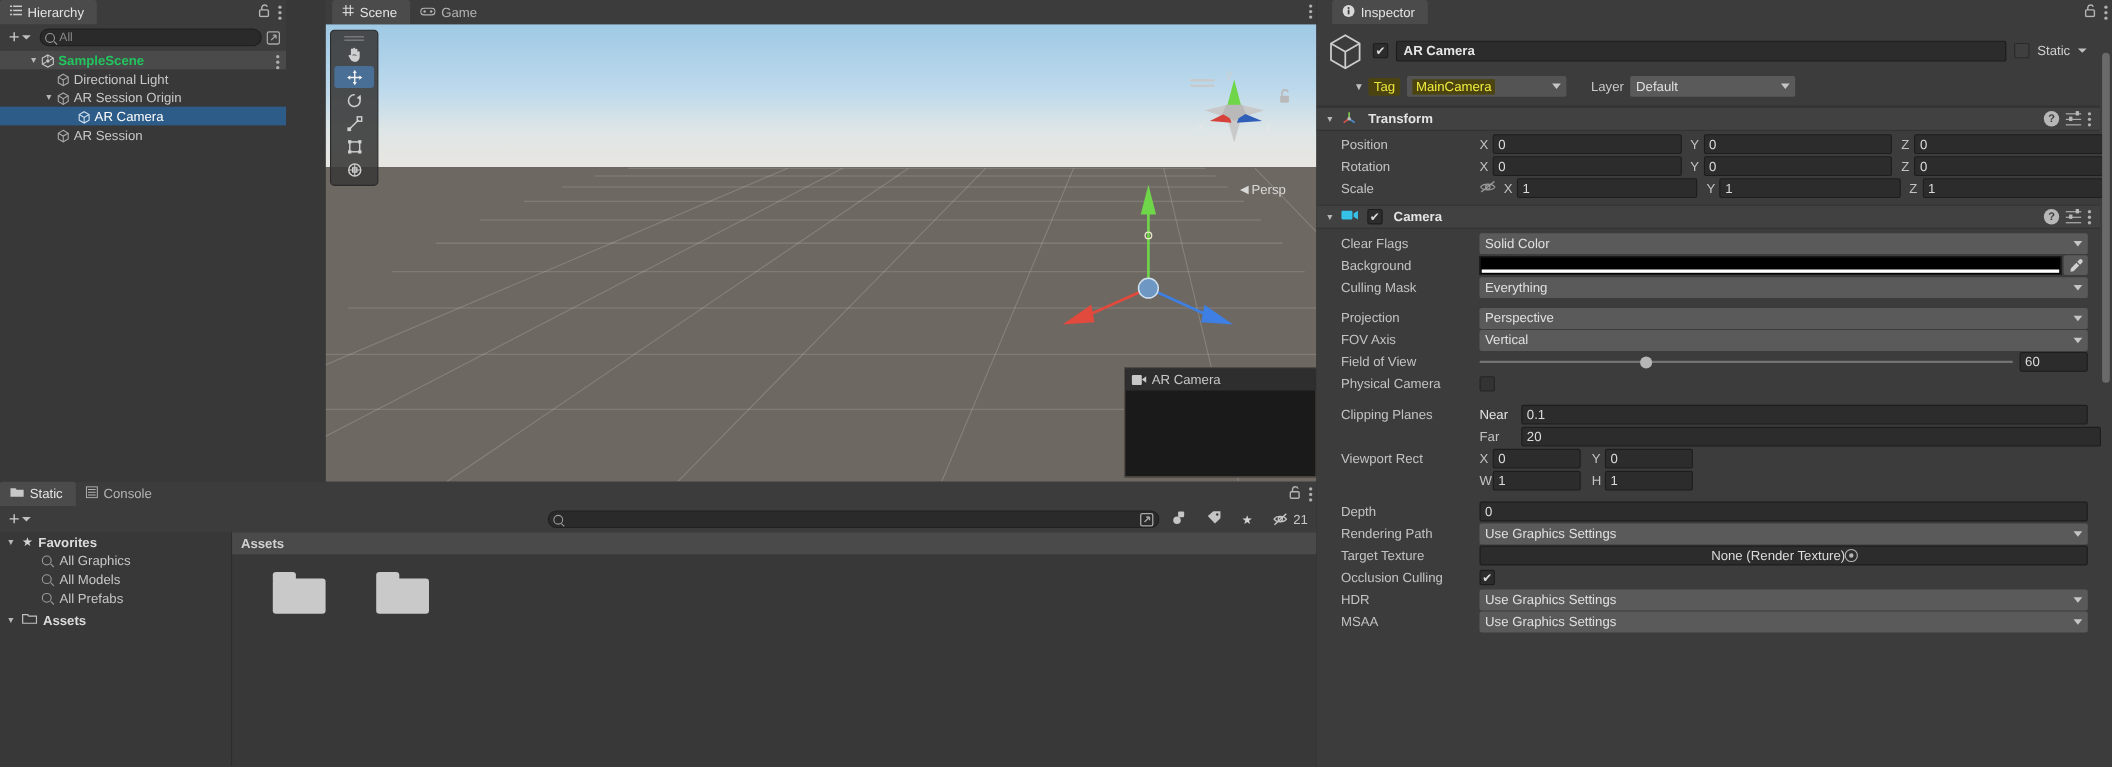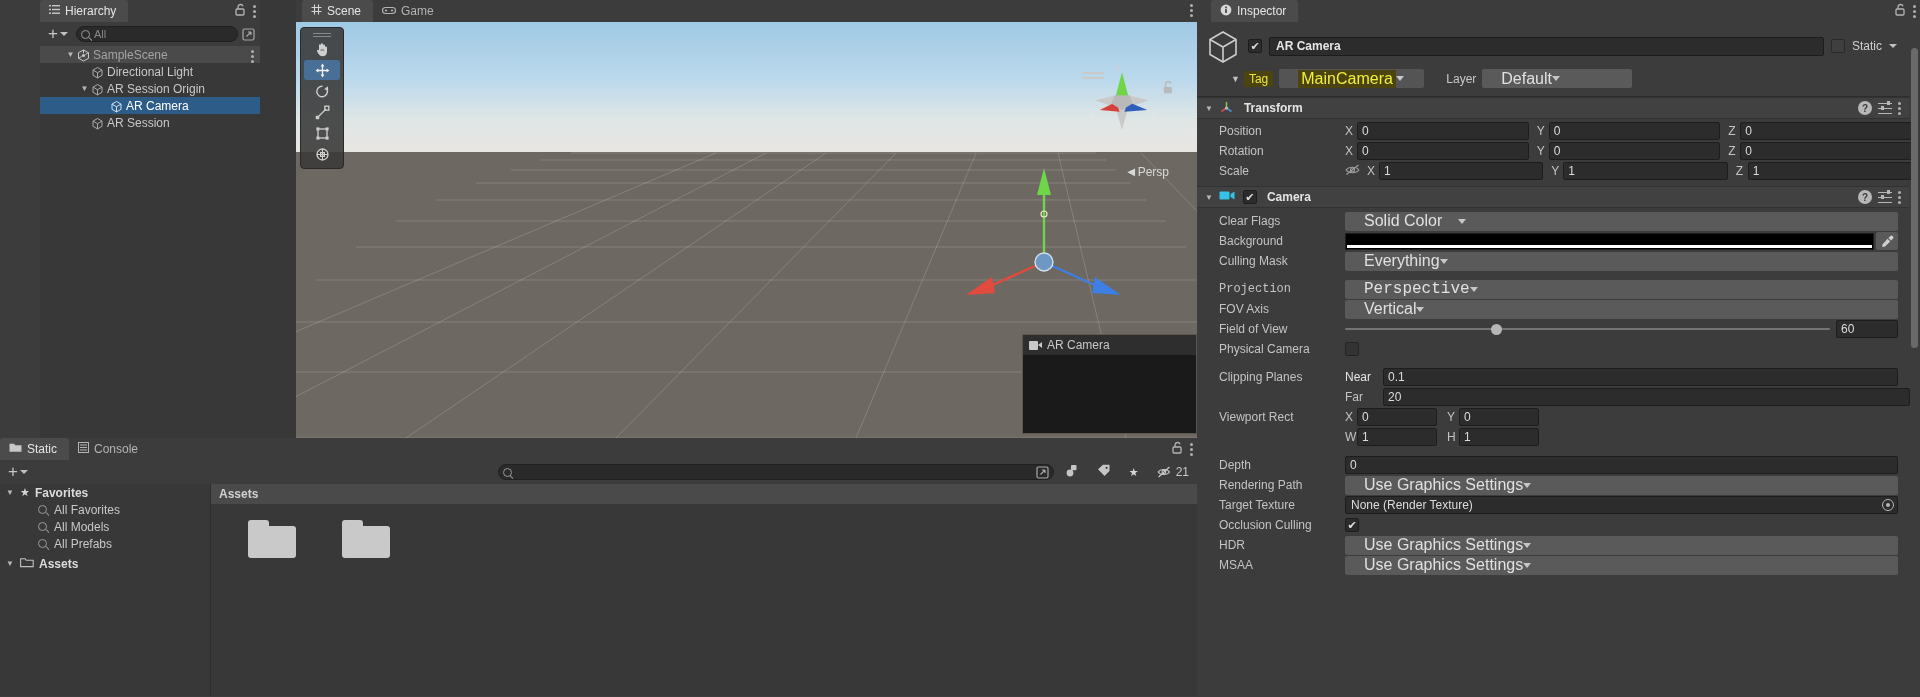--- a/index.html
+++ b/index.html
@@ -34,21 +34,21 @@
   .caret { width:0;height:0;border-left:4px solid transparent;border-right:4px solid transparent;border-top:4px solid #c0c0c0; }
 
   .searchbox {
     flex:1; height:16px; background:#2a2a2a; border:1px solid #202020; border-radius:8px;
     display:flex; align-items:center; padding:0 4px; gap:4px; color:#888; font-size:11px;
   }
   .mag { width:9px;height:9px;border:1.4px solid #9a9a9a;border-radius:50%; position:relative; flex:none;}
   .mag:after{content:"";position:absolute;width:1.4px;height:4px;background:#9a9a9a;right:-2px;bottom:-3px;transform:rotate(-45deg);}
 
   
-  #hierarchy { position:absolute; left:0; top:0; width:260px; height:438px; background:#3c3c3c;padding-left:40px; }
+  #hierarchy { position:absolute; left:0; top:0; width:260px; height:438px; background:#3c3c3c; }
   #hierarchy .body { background:#383838; height:392px; }
   .hrow { height:17px; display:flex; align-items:center; font-size:12px; color:#c8c8c8; position:relative; padding-left:0; }
   .hrow.scene { background:#4a4a4a; }
   .hrow.sel { background:#2d5c88; color:#fff; }
   .hrow .fold { width:13px; text-align:center; color:#b8b8b8; font-size:8px; flex:none;}
   .cube { width:12px;height:12px; flex:none; margin-right:4px;}
   .hkebab { position:absolute; right:6px; top:3px; }
 
   
   #scene { position:absolute; left:296px; top:0; width:901px; height:438px; background:#3c3c3c; }
@@ -99,21 +99,21 @@
   #inspector { position:absolute; left:1197px; top:0; width:723px; height:697px; background:#3c3c3c; }
   #inspector .insp-body { background:#3c3c3c; height:675px; overflow:hidden; position:relative;}
   .insp-head { padding:6px 10px 8px 8px; background:#3c3c3c; border-bottom:1px solid #2d2d2d;}
   .row1 { display:flex; align-items:center; gap:7px; }
   .bigcube { width:36px; height:36px; flex:none; }
   .chk { width:14px;height:14px;background:#2c2c2c;border:1px solid #1d1d1d;border-radius:2px;display:flex;align-items:center;justify-content:center;color:#ddd;font-size:11px;}
   .nameField { flex:1; height:19px; background:#2c2c2c; border:1px solid #1c1c1c; border-radius:2px; display:flex;align-items:center;padding:0 6px;color:#e6e6e6;font-weight:bold;font-size:12px;}
   .staticChk{ width:14px;height:14px;background:#3f3f3f;border:1px solid #2a2a2a;border-radius:2px;}
   .row2 { display:flex; align-items:center; gap:6px; margin-top:5px; padding-left:26px;}
   .tagLbl { background:#4b4410; color:#e9e53c; padding:1px 5px; font-size:12px; border-radius:2px;}
-  .ddField { height:19px; background:#5a5a5a; border-radius:2px; display:flex;align-items:center;justify-content:flex-start;padding:0 19px;color:#e0e0e0;font-size:16px;}
+  .ddField { height:19px; background:#5a5a5a; border-radius:2px; display:flex;align-items:center;justify-content:space-between;padding:0 5px;color:#e0e0e0;font-size:12px;}
   .ddField.tag { width:145px; background:#545454; }
   .ddField .cv{ width:0;height:0;border-left:4px solid transparent;border-right:4px solid transparent;border-top:5px solid #c6c6c6;}
   .tagVal { background:#4b4410; color:#f2ee3e; padding:0 3px;}
 
   .comphdr { height:22px; background:#414141; border-top:1px solid #323232; border-bottom:1px solid #323232;
              display:flex; align-items:center; gap:6px; padding:0 8px; }
   .comphdr .fold { font-size:8px; color:#b8b8b8;}
   .comphdr .title { font-weight:bold; color:#e4e4e4; font-size:12px; flex:1; margin-left:4px;}
   .helpico { width:14px;height:14px;border-radius:50%;background:#b7b7b7;color:#3c3c3c;font-size:10px;font-weight:bold;display:flex;align-items:center;justify-content:center;}
   .presetico { width:14px;height:13px; position:relative;}
@@ -200,21 +200,21 @@
 
       <div class="hrow scene" style="padding-left:24px;">
         <span class="fold">▼</span>
         <span class="cube">
           <svg width="13" height="13" viewBox="0 0 13 13">
               <path d="M6.5 1 11.5 3.7v5.6L6.5 12 1.5 9.3V3.7z" fill="none" stroke="#c8c8c8" stroke-width="1"></path>
               <circle cx="6.5" cy="6.5" r="1.6" fill="#c8c8c8"></circle>
               <path d="M6.5 1v3.2M11.5 3.7 8.4 5.5M1.5 9.3 4.6 7.5" stroke="#c8c8c8" stroke-width="1"></path>
             </svg>
         </span>
-        <span style="font-weight:normal;color:#a3a3a3">SampleScene</span>
+        <span style="font-weight:bold;color:#22c55e">SampleScene</span>
         <span class="kebab hkebab">
             <i></i>
             <i></i>
             <i></i>
           </span>
       </div>
 
       <div class="hrow" style="padding-left:51px;">
         <span class="cube">
           <svg width="13" height="13" viewBox="0 0 13 13">
@@ -609,21 +609,21 @@
 
     <div class="content">
       <div class="projLeft">
         <div class="prow">
           <span class="fold" style="width:14px;font-size:8px;color:#b8b8b8;">▼</span>
           <span class="star" style="margin-right:5px;">★</span>
           <span style="font-weight:bold;color:#dcdcdc">Favorites</span>
         </div>
         <div class="prow" style="padding-left:38px;">
           <span class="mag" style="margin-right:7px;"></span>
-          <span>All Favorites</span>
+          <span>All Graphics</span>
         </div>
         <div class="prow" style="padding-left:38px;">
           <span class="mag" style="margin-right:7px;"></span>
           <span>All Models</span>
         </div>
         <div class="prow" style="padding-left:38px;">
           <span class="mag" style="margin-right:7px;"></span>
           <span>All Prefabs</span>
         </div>
         <div class="prow" style="margin-top:3px;">
@@ -839,21 +839,21 @@
         </span>
       </div>
       <div class="fld">
         <span class="lbl">Culling Mask</span>
         <span class="ddField" style="flex:1;margin-right:14px;">
           <span>Everything</span>
           <span class="cv"></span>
         </span>
       </div>
 
-      <div class="fld" style="margin-top:8px;font-family:Liberation Mono, monospace;">
+      <div class="fld" style="margin-top:8px;">
         <span class="lbl">Projection</span>
         <span class="ddField" style="flex:1;margin-right:14px;">
           <span>Perspective</span>
           <span class="cv"></span>
         </span>
       </div>
       <div class="fld">
         <span class="lbl">FOV Axis</span>
         <span class="ddField" style="flex:1;margin-right:14px;">
           <span>Vertical</span>
@@ -921,21 +921,21 @@
       </div>
       <div class="fld">
         <span class="lbl">Rendering Path</span>
         <span class="ddField" style="flex:1;margin-right:14px;">
           <span>Use Graphics Settings</span>
           <span class="cv"></span>
         </span>
       </div>
       <div class="fld">
         <span class="lbl">Target Texture</span>
-        <span class="objfield" style="margin-right:14px;">
+        <span class="objfield" style="margin-right:14px;justify-content:center;">
           <span>None (Render Texture)</span>
           <span class="dot"></span>
         </span>
       </div>
       <div class="fld">
         <span class="lbl">Occlusion Culling</span>
         <span class="smallchk">✔</span>
       </div>
       <div class="fld">
         <span class="lbl">HDR</span>

